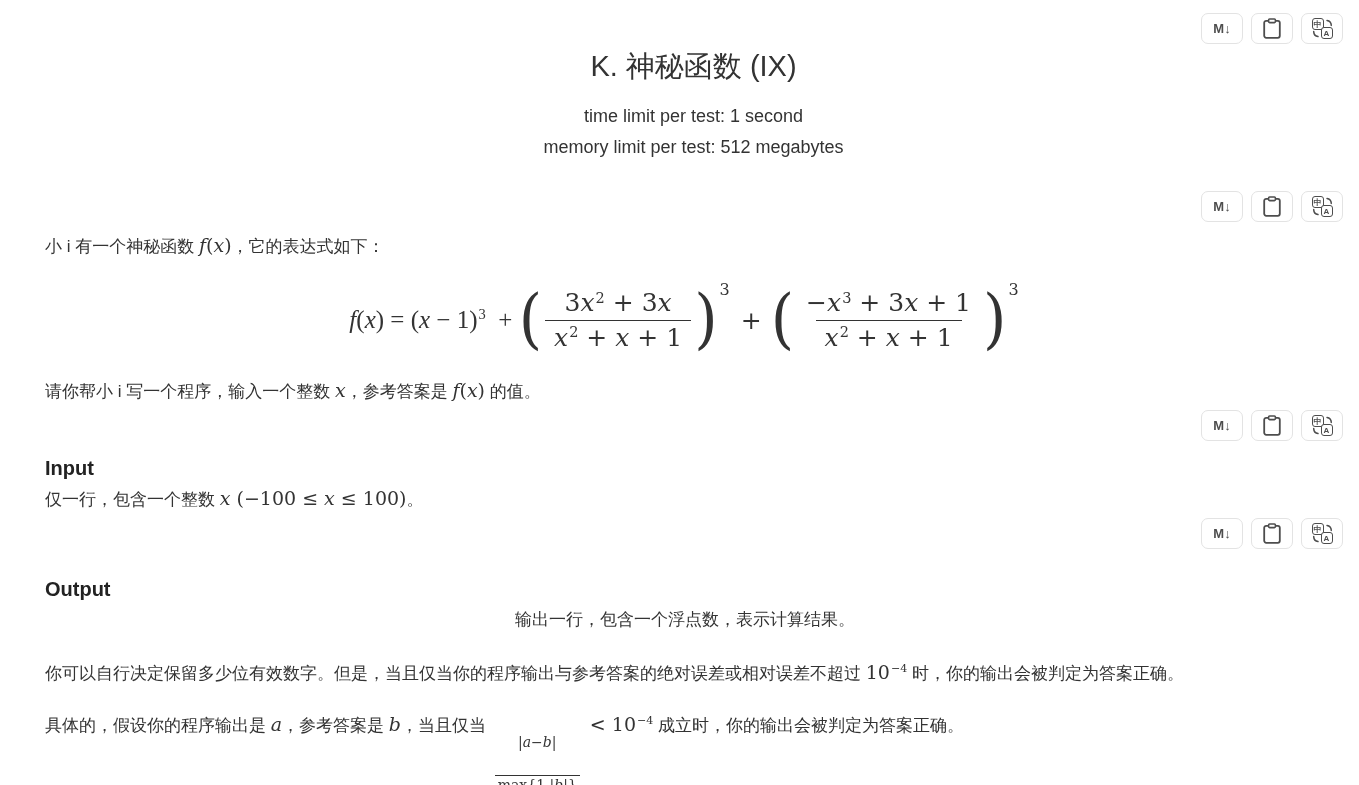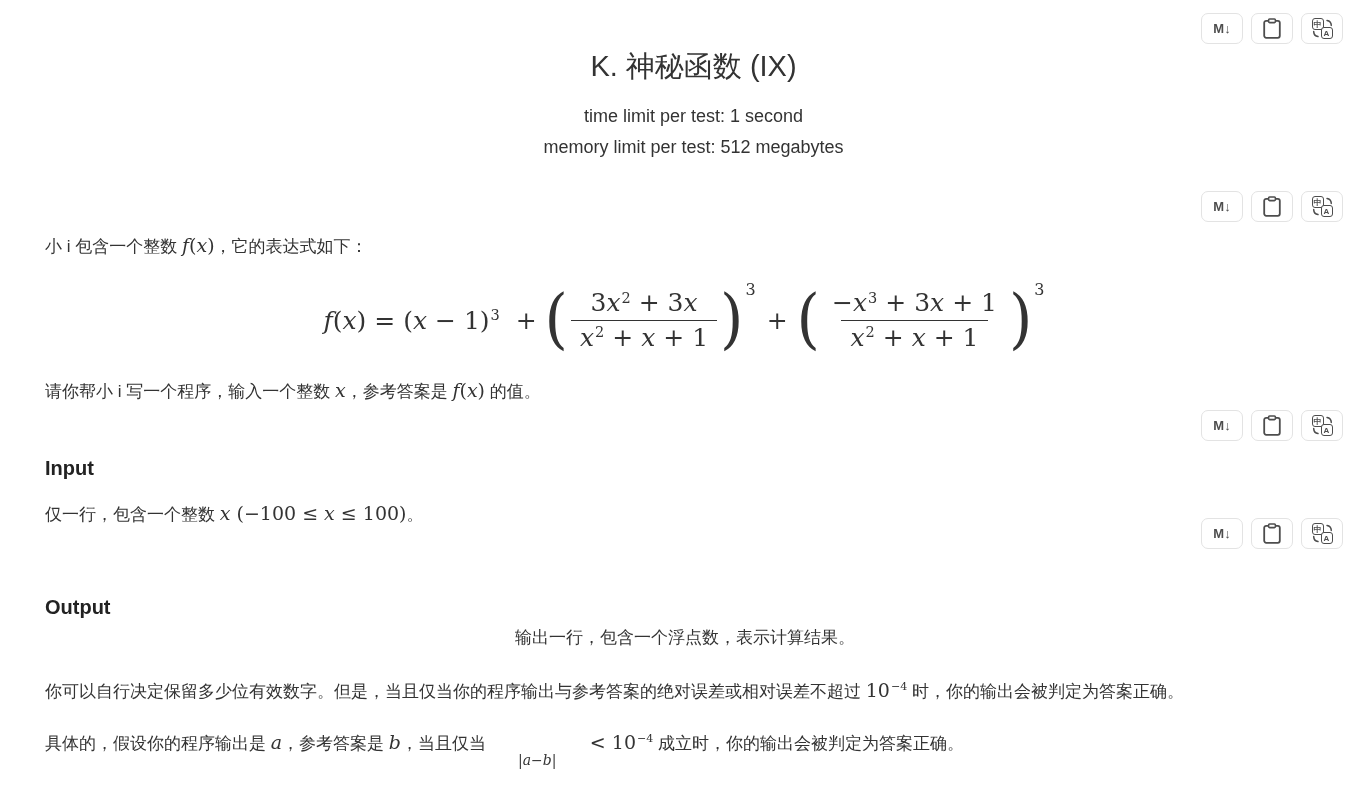--- a/index.html
+++ b/index.html
@@ -34,35 +34,35 @@
   .title { font-size:29px; line-height:36px; font-weight:400; color:#333; }
   .limits { margin-top:17px; }
   .limit { font-size:18px; line-height:31px; color:#333; }
   
   .content { padding:0 34px 0 45px; }
   p { font-size:17px; line-height:26px; color:#333; }
   .p-intro { margin-top:69px; }
   .p-task { margin-top:17px; }
   .sec-heading { font-size:20px; line-height:26px; font-weight:700; color:#222; margin-top:50px; }
   .sec-heading.output { margin-top:63px; }
-  .p-input { margin-top:16px; line-height:32px; }
+  .p-input { margin-top:4px; line-height:27px; }
   .p-output { margin-top:5px;text-align:center; }
   .p-accuracy { margin-top:24px; line-height:31px; }
   .p-criteria { margin-top:20px; }
   
   .imath { font-family:"DejaVu Serif","Liberation Serif",serif; font-size:19px; white-space:nowrap; }
   .m-it { font-style:italic; }
   .m-up { font-style:normal; }
   .m-sup { font-size:58%; position:relative; top:-0.6em; margin-left:1px; }
   .formula-row {
     margin-top:20px; height:80px; display:flex; align-items:center;
     justify-content:center; font-family:"DejaVu Serif","Liberation Serif",serif;
     font-size:25px; color:#333;
   }
-  .m-run { white-space:pre; }
+  .m-run { white-space:pre;font-family:Liberation Serif, serif; }
   .bigp { font-size:60px; font-weight:300; line-height:0.9; transform:scaleY(1.08); margin-top:-5px; }
   .frac { display:inline-flex; flex-direction:column; align-items:center; margin:0 3px; }
   .frac .num, .frac .den { padding:1px 9px; line-height:1.25; white-space:pre; }
   .frac .den { border-top:1.5px solid #333; }
   .outer-exp { font-size:16px; align-self:flex-start; margin:0 2px 0 2px; font-family:"DejaVu Serif",serif; }
   .op-plus { margin:0 9px; }
   .ifrac {
     display:inline-flex; flex-direction:column; align-items:center;
     vertical-align:-1.15em; font-size:14px; line-height:1.3;
     font-family:"DejaVu Serif","Liberation Serif",serif; margin:0 4px;gap:24px;
@@ -166,21 +166,21 @@
   <div class="header">
     <div class="title">K. 神秘函数 (IX)</div>
     <div class="limits">
       <div class="limit">time limit per test: 1 second</div>
       <div class="limit">memory limit per test: 512 megabytes</div>
     </div>
   </div>
 
   <div class="content">
 
-    <p class="p-intro"><span>小 i 包含一个整数 </span><span class="imath"><span class="m-it">f</span><span class="m-up">(</span><span class="m-it">x</span><span class="m-up">)</span></span><span>，它的表达式如下：</span></p>
+    <p class="p-intro"><span>小 i 有一个神秘函数 </span><span class="imath"><span class="m-it">f</span><span class="m-up">(</span><span class="m-it">x</span><span class="m-up">)</span></span><span>，它的表达式如下：</span></p>
 
     <div class="formula-row">
       <span class="m-run"><span class="m-it">f</span><span class="m-up">(</span><span class="m-it">x</span><span class="m-up">) = (</span><span class="m-it">x</span><span class="m-up"> − 1)</span><span class="m-sup">3</span><span class="m-up">  + </span></span>
       <span class="bigp">(</span>
       <span class="frac">
         <span class="num"><span class="m-up">3</span><span class="m-it">x</span><span class="m-sup">2</span><span class="m-up"> + 3</span><span class="m-it">x</span></span>
         <span class="den"><span class="m-it">x</span><span class="m-sup">2</span><span class="m-up"> + </span><span class="m-it">x</span><span class="m-up"> + 1</span></span>
       </span>
       <span class="bigp">)</span>
       <span class="outer-exp">3</span>

